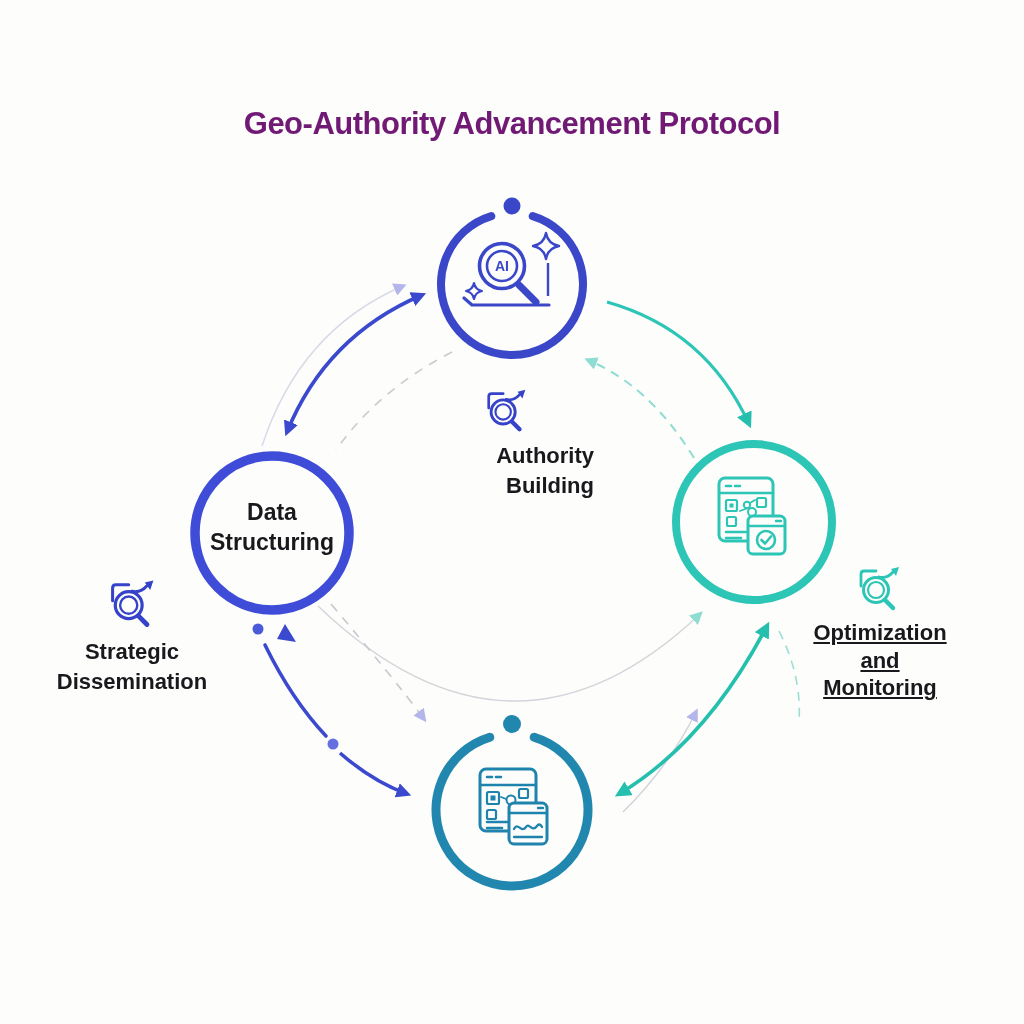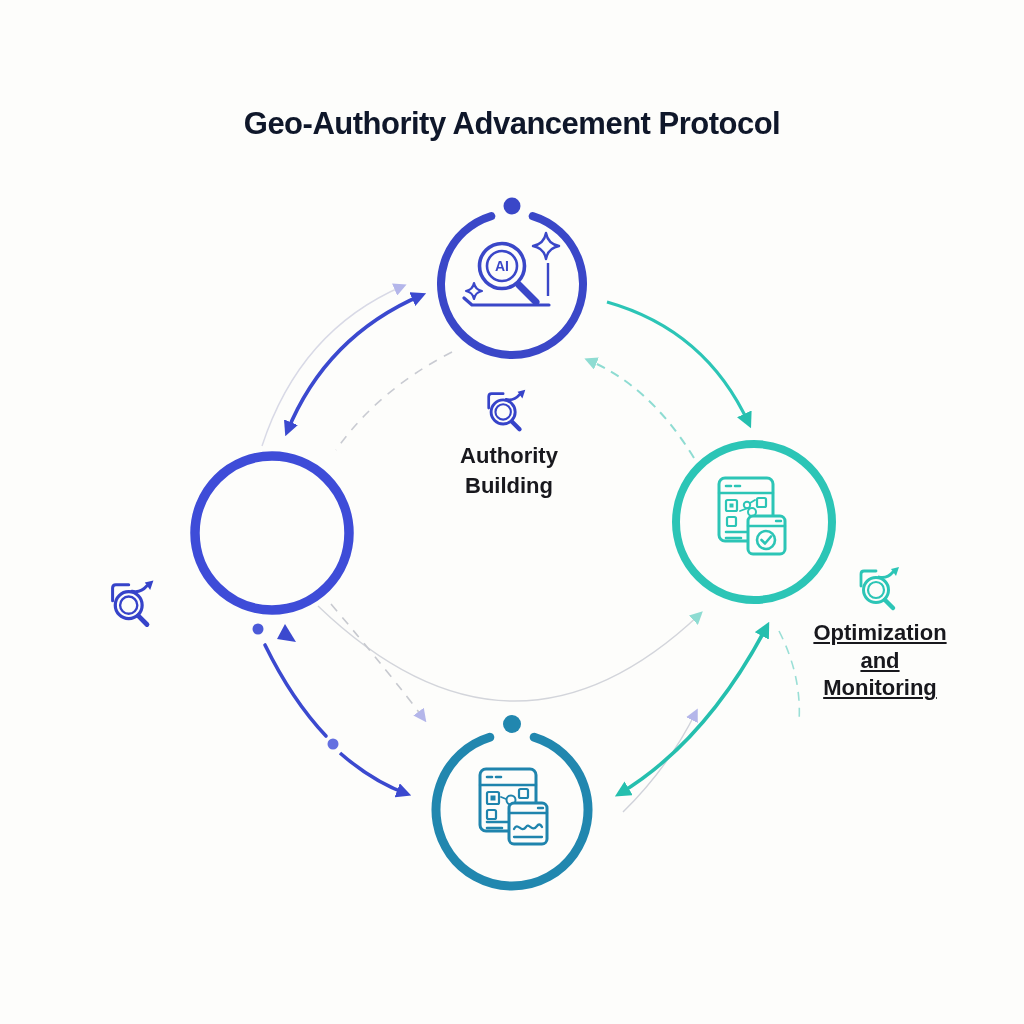--- a/index.html
+++ b/index.html
@@ -18,23 +18,23 @@
     text-align:center;
     white-space:pre-line;
   }
   .title{
     position:absolute;
     left:0;top:106px;width:1024px;
     text-align:center;
     font-size:31px;
     font-weight:700;
     letter-spacing:-0.5px;
-    color:#0f172a;
+    color:#701a75;
   }
-  .lbl-authority{left:424px;top:441px;width:170px;font-size:22px;line-height:1.35;}
+  .lbl-authority{left:424px;top:441px;width:170px;font-size:22px;line-height:1.35;text-align:right;}
   .lbl-optimization{left:790px;top:619px;width:180px;font-size:22px;line-height:1.26;text-decoration:underline;}
   .lbl-strategic{left:22px;top:637px;width:220px;font-size:22px;line-height:1.35;}
   .lbl-data{left:187px;top:498px;width:170px;font-size:23px;line-height:1.3;}
   .ic-blue{color:#3643c9;}
   .ic-teal{color:#2cc5b6;}
 </style>
 </head>
 <body>
 
 <div class="canvas">
@@ -147,15 +147,19 @@
 
   <div class="title">Geo-Authority Advancement Protocol</div>
 
   <div class="label lbl-authority">Authority
 Building</div>
 
   <div class="label lbl-optimization">Optimization
 and
 Monitoring</div>
 
+  <div class="label lbl-strategic">Strategic
+Dissemination</div>
 
+  <div class="label lbl-data">Data
+Structuring</div>
 
 </div>
 
 </body></html>

